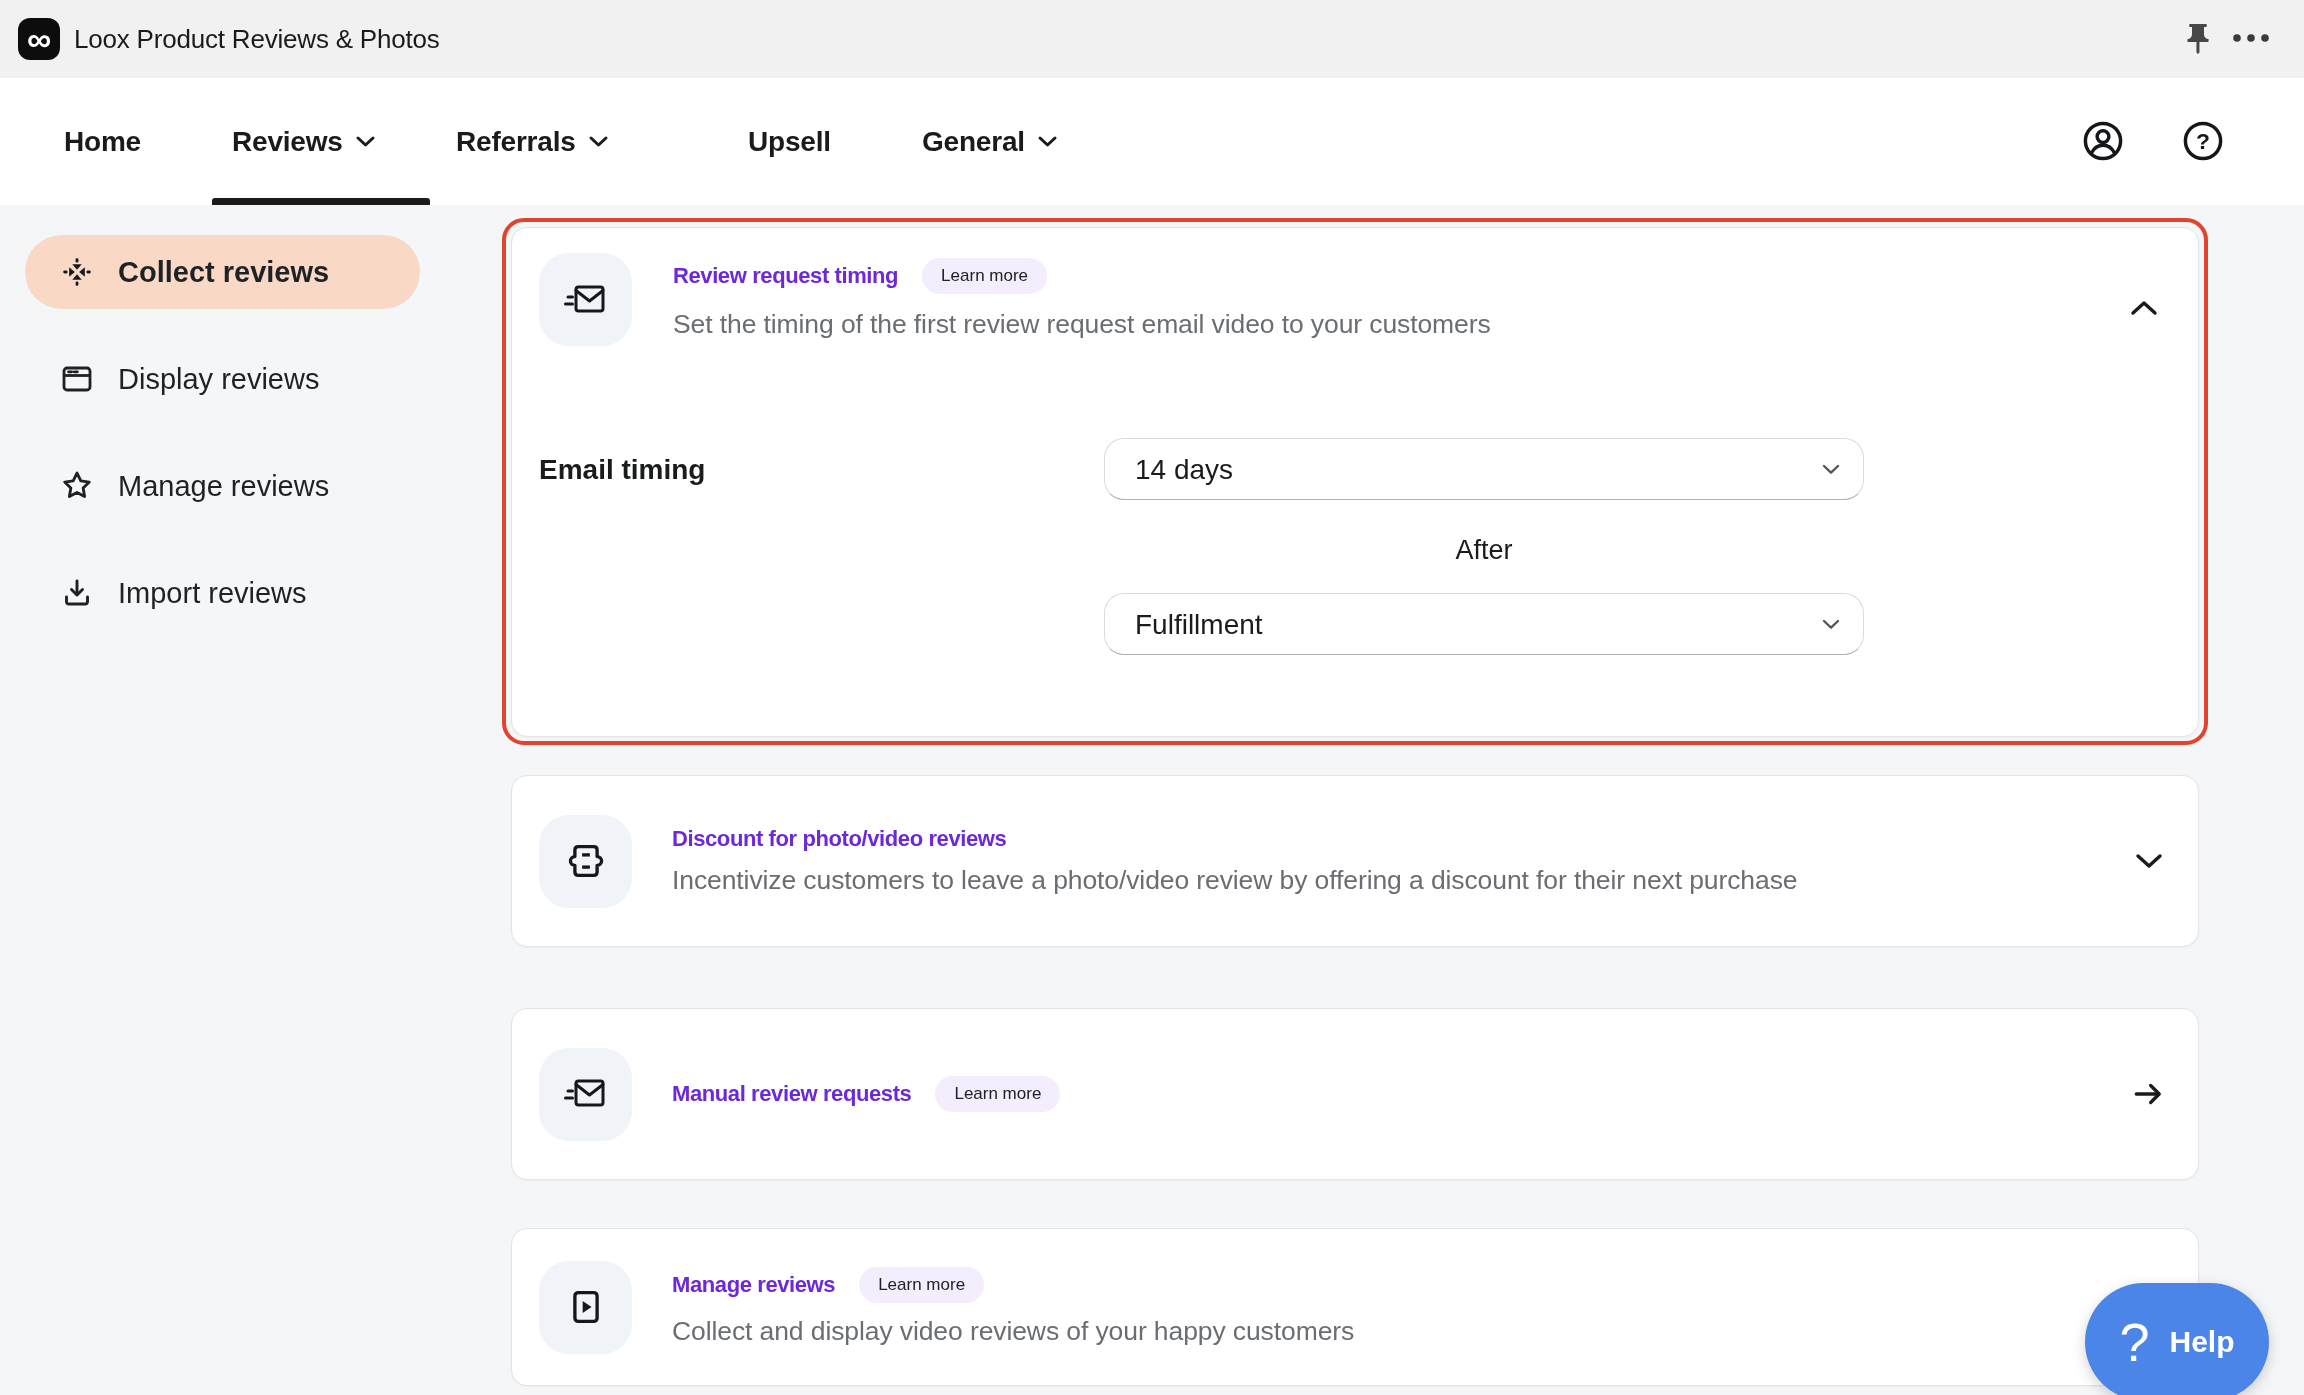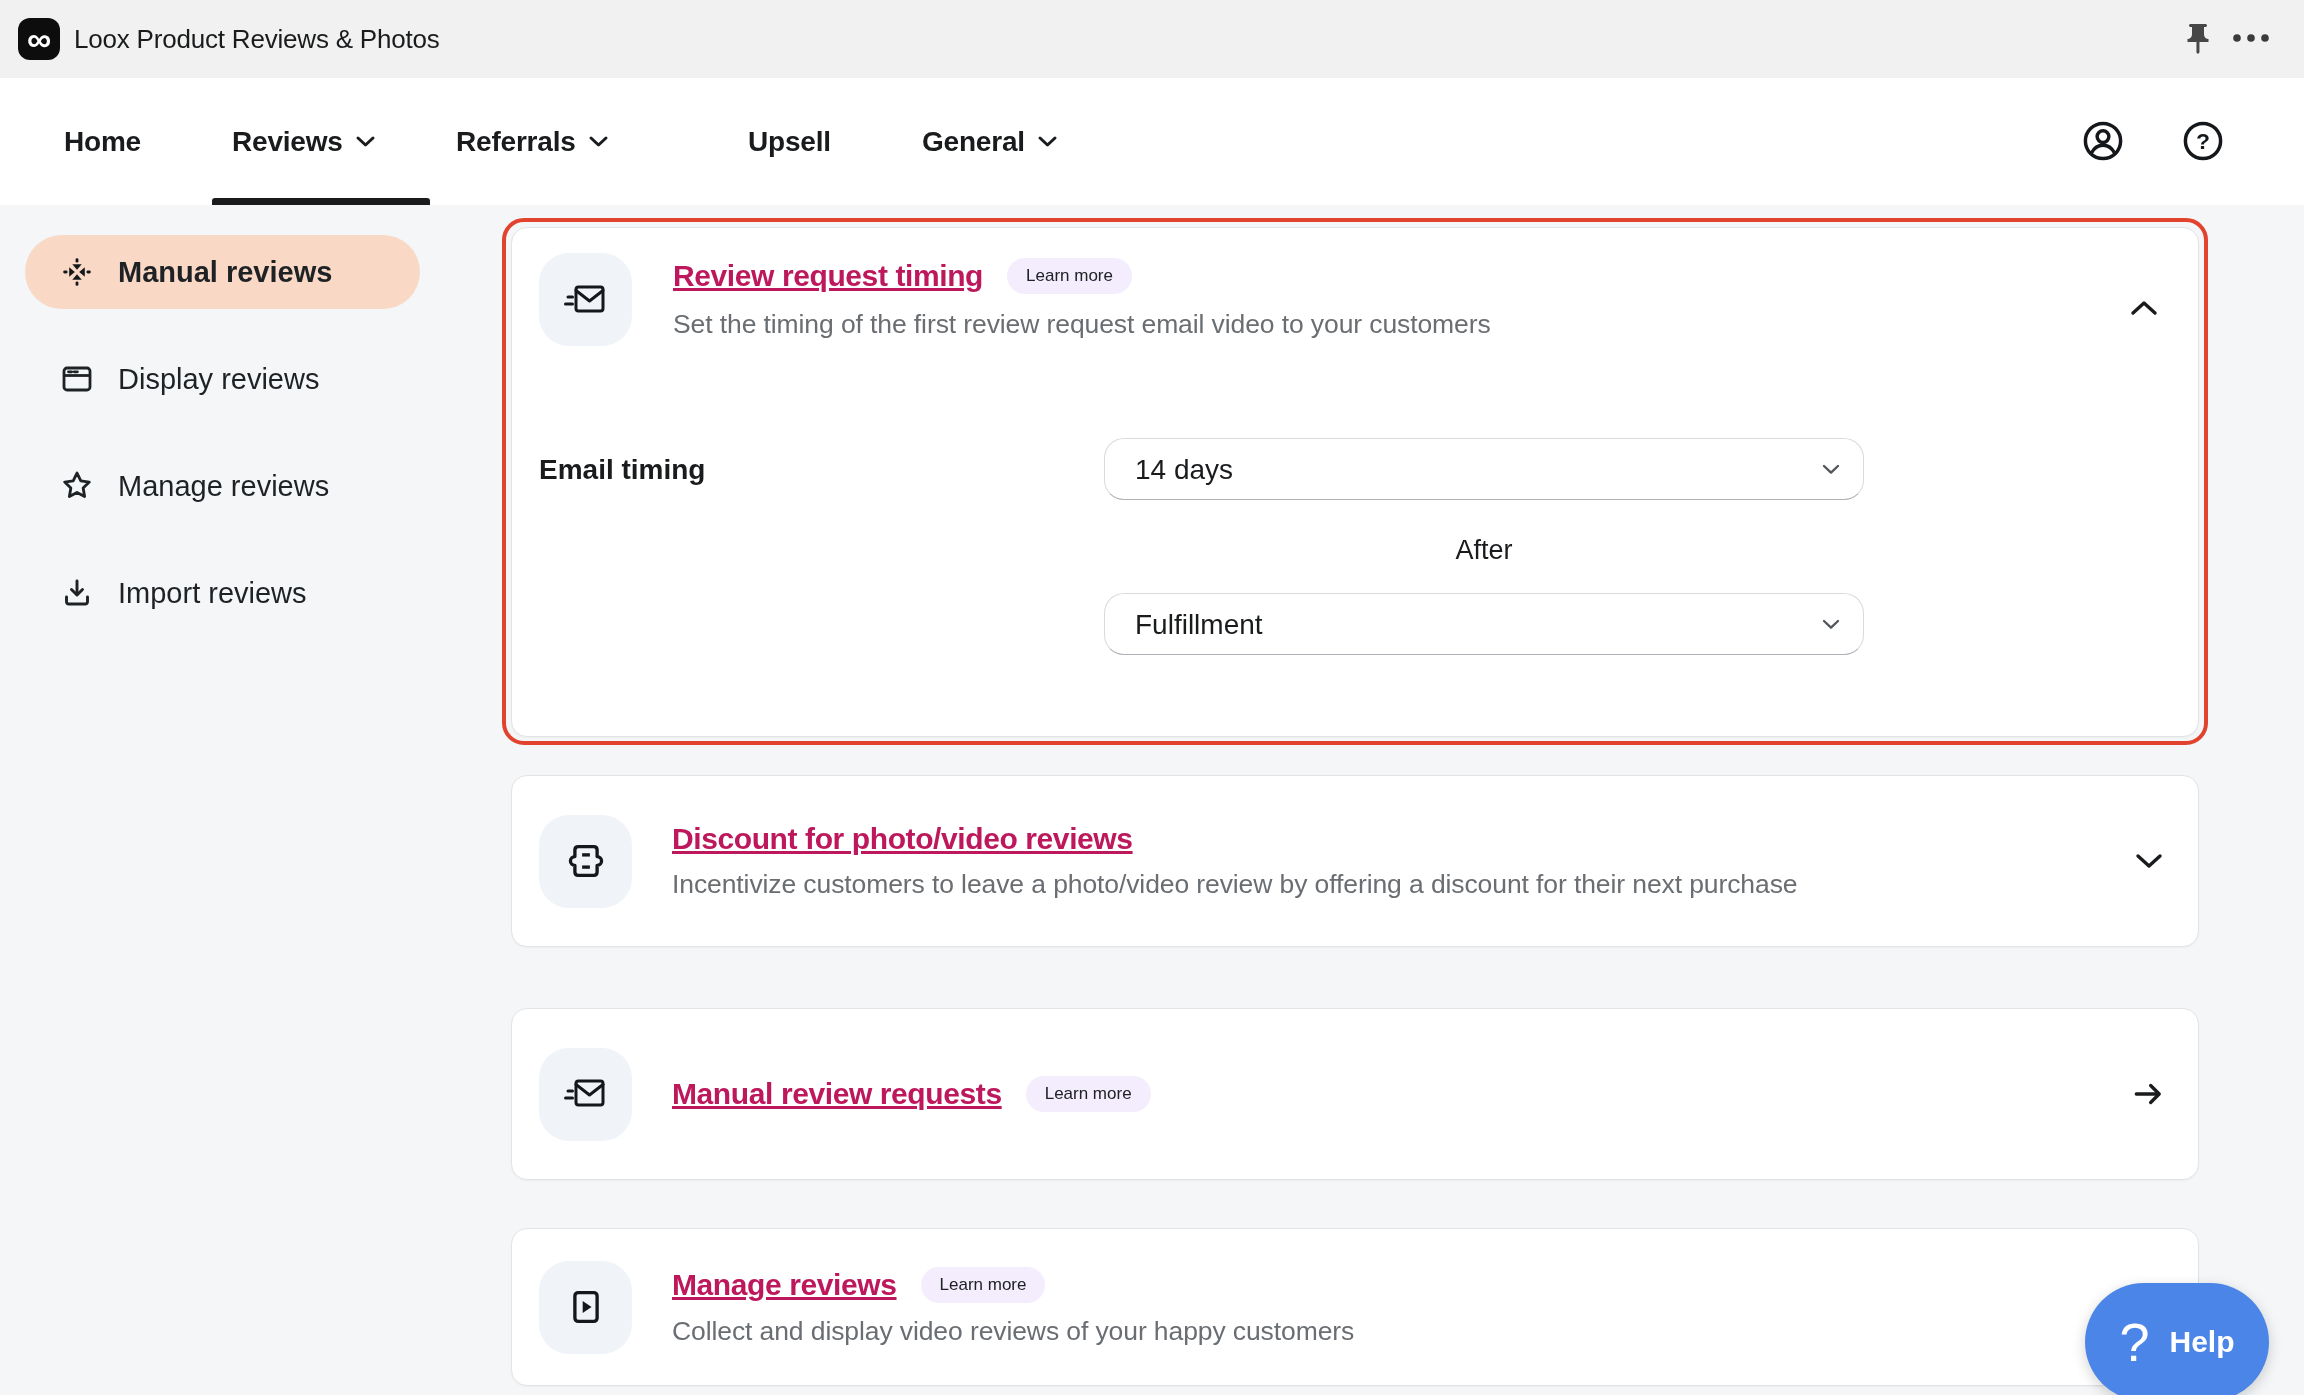--- a/index.html
+++ b/index.html
@@ -33,21 +33,21 @@
   .side-item .s-label{margin-left:23px;white-space:nowrap;}
   .side-item.active{background:#F9D8C6;font-weight:700;}
   
   .main{position:absolute;left:511px;top:0;width:1688px;height:1190px;}
   .card{position:absolute;left:0;width:1688px;background:#fff;border:1px solid #E3E4E7;
     border-radius:16px;box-shadow:0 1px 2px rgba(0,0,0,0.04);}
   .hl-outline{position:absolute;left:-9px;top:13px;width:1706px;height:527px;
     border:4px solid #E2432E;border-radius:22px;pointer-events:none;z-index:5;}
   .squircle{width:93px;height:93px;border-radius:30px;background:#F0F3F8;
     display:flex;align-items:center;justify-content:center;flex:0 0 auto;}
-  .card-title{font-size:30px;font-weight:700;letter-spacing:-0.4px;color:#be185d;white-space:nowrap;text-decoration:underline;}
+  .card-title{font-size:22px;font-weight:700;letter-spacing:-0.4px;color:#6d28d9;white-space:nowrap;}
   .badge{background:#F4EDFD;color:#202225;font-size:17px;font-weight:400;border-radius:999px;
     padding:8px 19px;white-space:nowrap;cursor:pointer;}
   .card-sub{font-size:26.5px;color:#6A6E72;letter-spacing:-0.1px;white-space:nowrap;}
   .trow{display:flex;align-items:center;gap:24px;}
   
   #card1{top:22px;height:510px;}
   #card1 .squircle{position:absolute;left:27px;top:25px;}
   #card1 .head-text{position:absolute;left:161px;top:30px;}
   #card1 .card-sub{margin-top:15px;}
   .collapse-btn{position:absolute;left:1607px;top:62px;width:50px;height:36px;
@@ -160,21 +160,21 @@
             <g transform="rotate(180 18 18)">
               <path d="M18 15.8 L13.3 10.2 H22.7 Z"></path>
                 <rect x="16.6" y="4.2" width="2.8" height="4.4" rx="1.4"></rect>
             </g>
             <g transform="rotate(270 18 18)">
               <path d="M18 15.8 L13.3 10.2 H22.7 Z"></path>
                 <rect x="16.6" y="4.2" width="2.8" height="4.4" rx="1.4"></rect>
             </g>
           </svg>
         </span>
-        <span class="s-label">Manual reviews</span>
+        <span class="s-label">Collect reviews</span>
       </div>
       <div class="side-item" style="top:137px">
         <span class="s-ic">
           <svg width="36" height="36" viewBox="0 0 36 36" fill="none" stroke="#1F2225" stroke-width="2.8" stroke-linejoin="round">
             <rect x="5" y="7" width="26" height="22" rx="3"></rect>
             <path d="M5 14.5 H31"></path>
             <path d="M9.5 10.8 h3.2 M15.2 10.8 h3.2" stroke-linecap="round"></path>
           </svg>
         </span>
         <span class="s-label">Display reviews</span>

